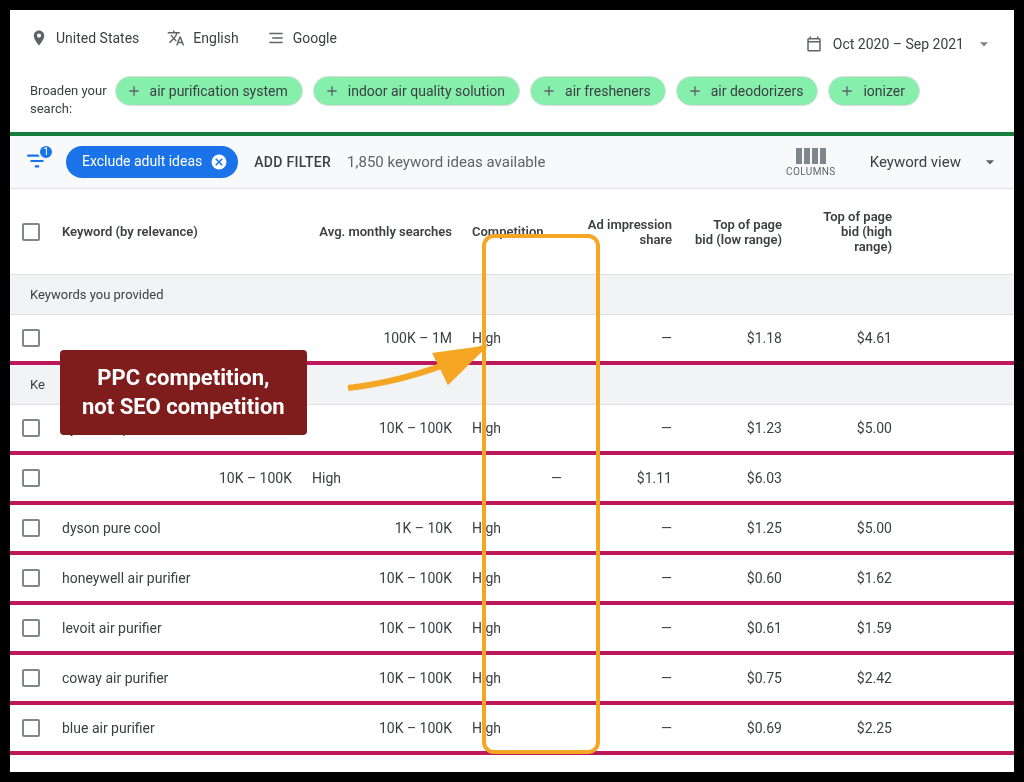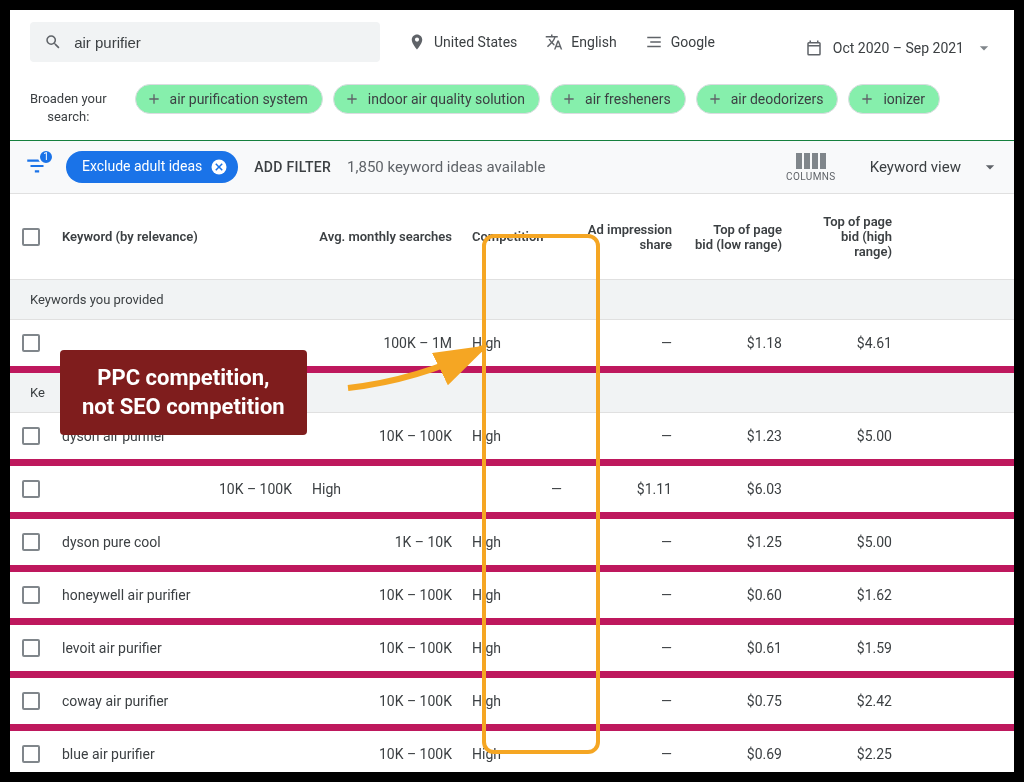--- a/index.html
+++ b/index.html
@@ -60,23 +60,22 @@
     margin-top: 12px;
   }
   .date-range svg.cal { fill: #5f6368; }
   .date-range .chev { fill: #80868b; }
 
   
   .broaden {
     display: flex;
     padding: 10px 20px 14px 20px;
     align-items: flex-start;
-    gap: 28px;
-    border-bottom: 1px solid #15803d;
-    text-align: center;
+    gap: 8px;
+    border-bottom: 4px solid #15803d;
   }
   .broaden-label {
     font-size: 13px;
     color: #3c4043;
     padding-top: 6px;
     line-height: 1.4;
   }
   .chips {
     display: flex;
     flex-wrap: wrap;
@@ -189,21 +188,21 @@
   .section-header {
     background: #f1f3f4;
     padding: 12px 20px;
     font-size: 13px;
     color: #3c4043;
     border-bottom: 1px solid #e0e0e0;
   }
   .trow {
     display: grid;
     grid-template-columns: 42px 250px 160px 110px 110px 110px 110px 1fr;
-    border-bottom: 7px solid #be185d;
+    border-bottom: 4px solid #be185d;
     align-items: center;
   }
   .td {
     padding: 14px 10px;
     font-size: 14px;
     color: #3c4043;
   }
   .td.right { text-align: right; }
   .td-checkbox { display: flex; justify-content: center; }
   .td.left { text-align: left; }
@@ -239,26 +238,20 @@
     top: 330px;
     pointer-events: none;
   }
 </style>
 </head>
 <body>
 
 <div class="app">
 
   <div class="topbar">
-    <div class="search-box">
-      <svg width="20" height="20" viewBox="0 0 24 24">
-          <path d="M15.5 14h-.79l-.28-.27A6.471 6.471 0 0016 9.5 6.5 6.5 0 109.5 16c1.61 0 3.09-.59 4.23-1.57l.27.28v.79l5 4.99L20.49 19l-4.99-5zm-6 0C7.01 14 5 11.99 5 9.5S7.01 5 9.5 5 14 7.01 14 9.5 11.99 14 9.5 14z"></path>
-        </svg>
-      <input class="search-input" value="air purifier" style="">
-    </div>
     <div class="setting-item">
       <svg width="18" height="18" viewBox="0 0 24 24">
           <path d="M12 2C8.13 2 5 5.13 5 9c0 5.25 7 13 7 13s7-7.75 7-13c0-3.87-3.13-7-7-7zm0 9.5A2.5 2.5 0 1112 6a2.5 2.5 0 010 5.5z"></path>
         </svg>
       <span>United States</span>
     </div>
     <div class="setting-item">
       <svg width="18" height="18" viewBox="0 0 24 24">
           <path d="M12.87 15.07l-2.54-2.51.03-.03A17.52 17.52 0 0014.07 6H17V4h-7V2H8v2H1v2h11.17C11.5 7.92 10.44 9.75 9 11.35 8.07 10.32 7.3 9.19 6.69 8h-2c.73 1.63 1.73 3.17 2.98 4.56l-5.09 5.02L4 19l5-5 3.11 3.11.76-2.04zM18.5 10h-2L12 22h2l1.12-3h4.75L21 22h2l-4.5-12zm-2.62 7l1.62-4.33L19.12 17h-3.24z"></path>
         </svg>

